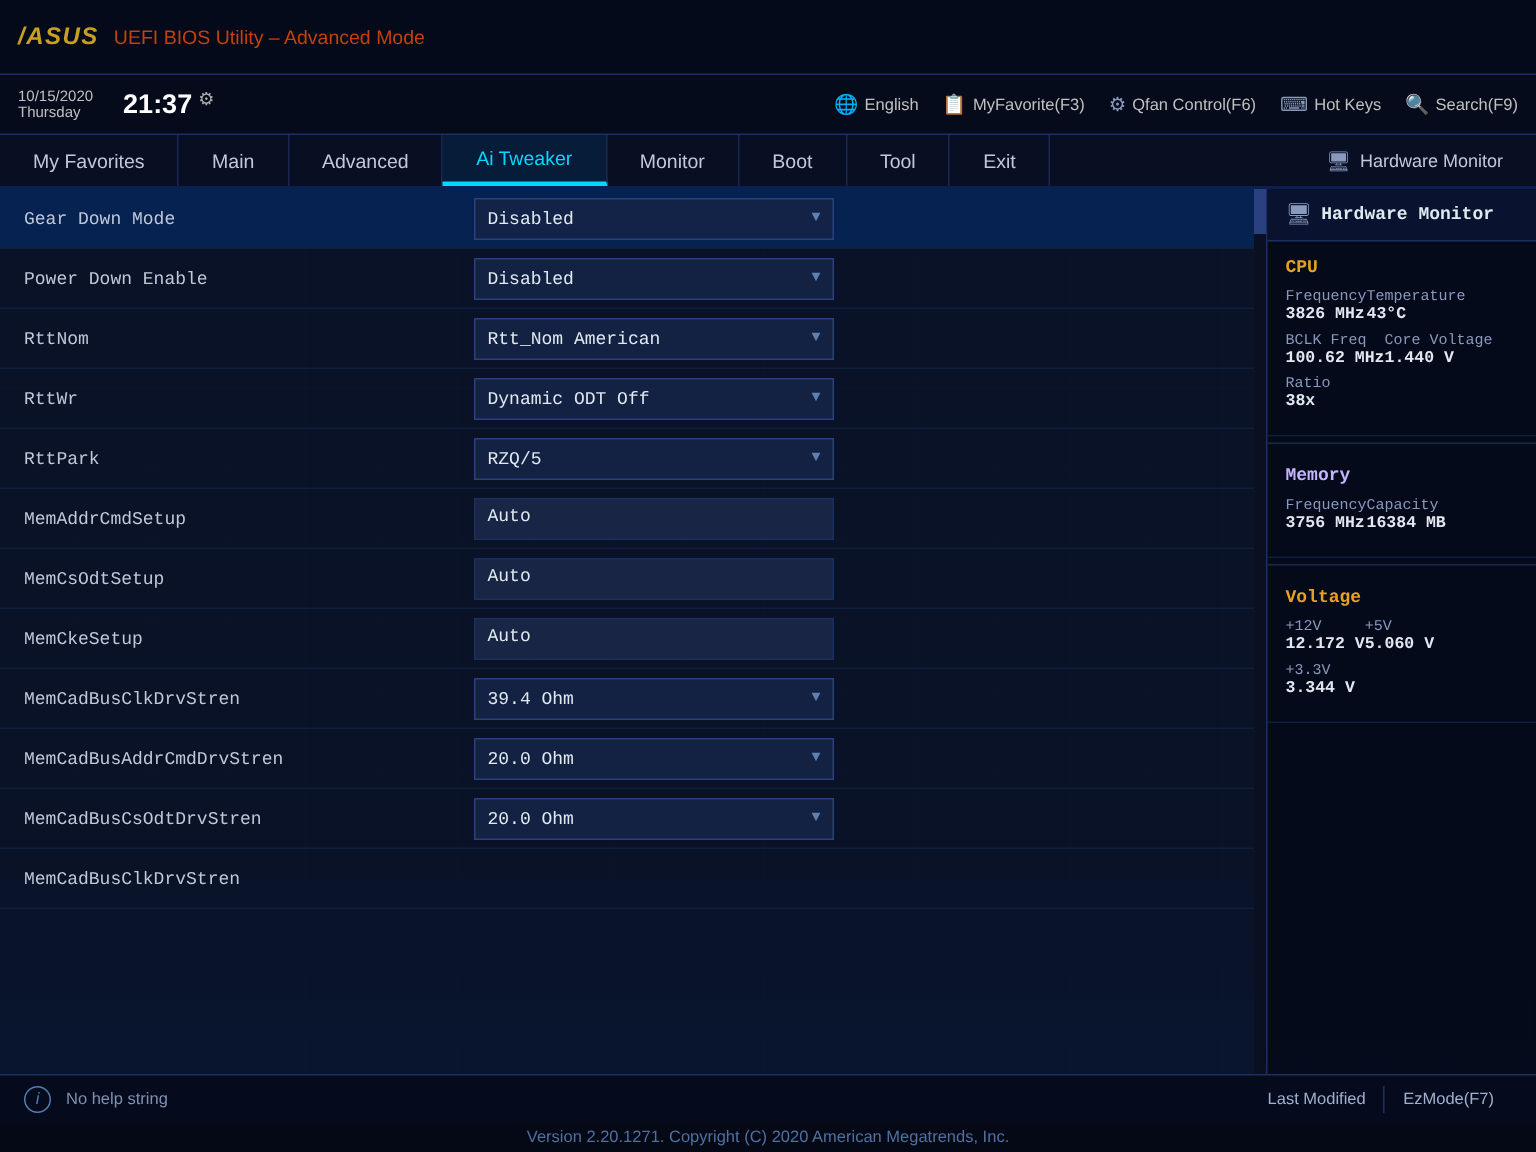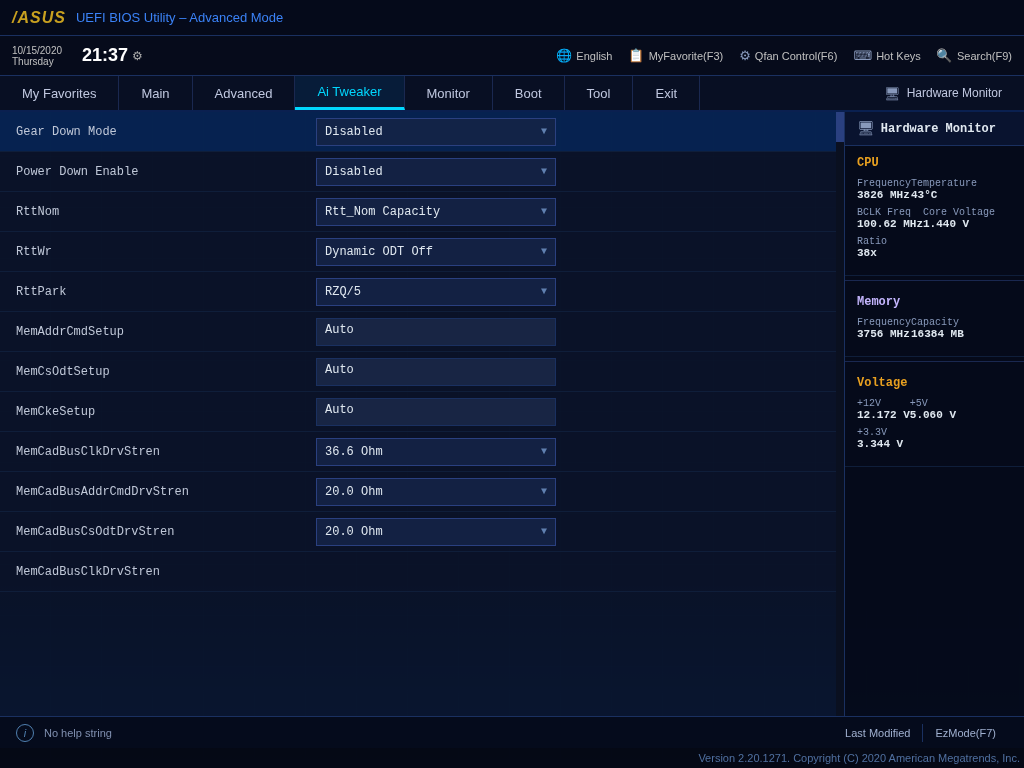--- a/index.html
+++ b/index.html
@@ -42,35 +42,35 @@
       flex-direction: column;
     }
 
     
     .header {
       background: rgba(5,10,25,0.95);
       border-bottom: 1px solid #1a3060;
       display: flex;
       align-items: center;
       padding: 0 12px;
-      height: 36px;
+      height: 50px;
       flex-shrink: 0;
     }
 
     .asus-logo {
       color: #c8a020;
       font-weight: bold;
       font-size: 16px;
       font-style: italic;
       letter-spacing: 1px;
       margin-right: 10px;
     }
 
     .header-title {
-      color: #3b82f6;
+      color: #c2410c;
       font-size: 13px;
     }
 
     
     .toolbar {
       background: rgba(5,10,25,0.9);
       display: flex;
       align-items: center;
       padding: 6px 12px;
       height: 40px;
@@ -81,21 +81,20 @@
 
     .datetime {
       display: flex;
       flex-direction: column;
       color: #c0c0c0;
       font-size: 10px;
     }
 
     .time-display {
       display: flex;
-      align-items: center;
       gap: 4px;
     }
 
     .time-text {
       color: #ffffff;
       font-size: 18px;
       font-weight: bold;
     }
 
     .gear-small {
@@ -370,21 +369,21 @@
       border-right: 1px solid #1a3060;
     }
 
     .bottom-btn:last-child {
       border-right: none;
     }
 
     
     .version-bar {
       background: rgba(5,8,20,0.98);
-      text-align: right;
+      text-align: center;
       padding: 4px;
       color: #5070a0;
       font-size: 11px;
       flex-shrink: 0;
     }
   </style>
 </head>
 <body>
 
 <div class="bg-glow"></div>
@@ -482,21 +481,21 @@
             <span>Disabled</span>
             <span class="dropdown-arrow">▼</span>
           </div>
         </div>
       </div>
 
       <div class="setting-row">
         <span class="setting-label">RttNom</span>
         <div class="setting-control">
           <div class="dropdown-control">
-            <span>Rtt_Nom Capacity</span>
+            <span>Rtt_Nom American</span>
             <span class="dropdown-arrow">▼</span>
           </div>
         </div>
       </div>
 
       <div class="setting-row">
         <span class="setting-label">RttWr</span>
         <div class="setting-control">
           <div class="dropdown-control">
             <span>Dynamic ODT Off</span>
@@ -539,21 +538,21 @@
           <div class="text-control">
             <span>Auto</span>
           </div>
         </div>
       </div>
 
       <div class="setting-row">
         <span class="setting-label">MemCadBusClkDrvStren</span>
         <div class="setting-control">
           <div class="dropdown-control">
-            <span>36.6 Ohm</span>
+            <span>39.4 Ohm</span>
             <span class="dropdown-arrow">▼</span>
           </div>
         </div>
       </div>
 
       <div class="setting-row">
         <span class="setting-label">MemCadBusAddrCmdDrvStren</span>
         <div class="setting-control">
           <div class="dropdown-control">
             <span>20.0 Ohm</span>

